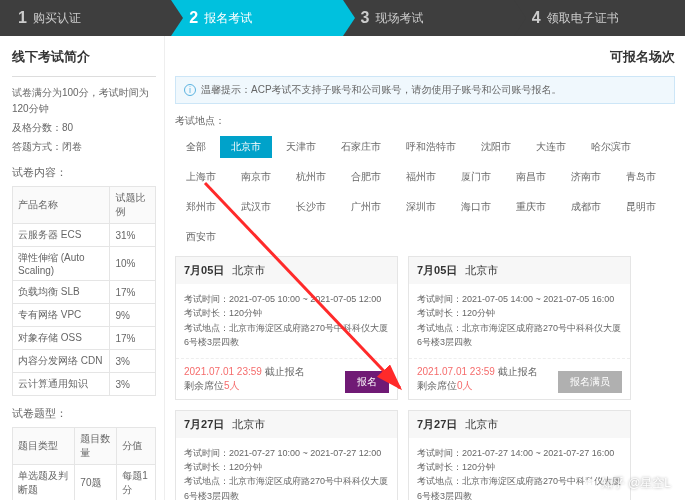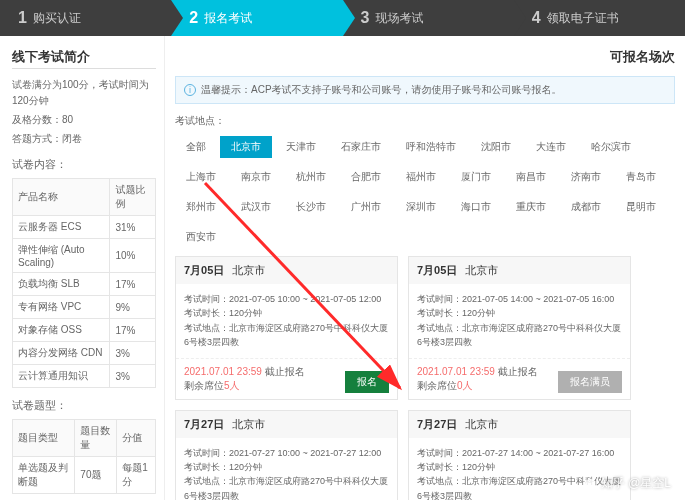--- a/index.html
+++ b/index.html
@@ -6,21 +6,21 @@
 body{font-family:"Microsoft YaHei",Arial,sans-serif;font-size:11px;color:#333;background:#fff;width:685px;height:500px;overflow:hidden;position:relative}
 .steps{display:flex;height:36px;background:#3e3e3e;color:#ccc}
 .step{flex:1;display:flex;align-items:center;padding-left:18px;position:relative;font-size:12px}
 .step.active{background:#00c1de;color:#fff}
 .step .num{font-size:16px;font-weight:bold;margin-right:6px}
 .step::after{content:"";position:absolute;right:-12px;top:0;border-left:12px solid #3e3e3e;border-top:18px solid transparent;border-bottom:18px solid transparent;z-index:2}
 .step.active::after{border-left-color:#00c1de}
 .step:last-child::after{display:none}
 .main{display:flex}
 .sidebar{width:165px;padding:12px 8px 8px 12px;border-right:1px solid #eee}
-.sb-title{font-size:13px;font-weight:bold;margin-bottom:8px;border-bottom:1px solid #ddd;padding-bottom:2px}
+.sb-title{font-size:13px;font-weight:bold;margin-bottom:8px;border-bottom:1px solid #ddd;padding-bottom:10px}
 .sb-text{font-size:10px;color:#666;line-height:1.6;margin-bottom:3px}
 .sb-sub{font-size:11px;color:#666;margin:10px 0 6px 0}
 table{width:100%;border-collapse:collapse;font-size:10px;color:#666}
 table th,table td{border:1px solid #e5e5e5;padding:4px 5px;text-align:left}
 table th{background:#fafafa;font-weight:normal}
 .content{flex:1;padding:12px 10px}
 .ct-title{text-align:right;font-size:13px;font-weight:bold;margin-bottom:10px}
 .alert{border:1px solid #cde6f7;background:#f0f8fd;padding:6px 8px;font-size:10px;color:#666;margin-bottom:10px;display:flex;align-items:center;gap:5px}
 .alert .icn{width:12px;height:12px;border:1px solid #5bb3e0;border-radius:50%;color:#5bb3e0;text-align:center;line-height:10px;font-size:9px}
 .filter-row{font-size:10px;color:#666;margin-bottom:8px}
@@ -28,21 +28,21 @@
 .city{padding:3px 10px;font-size:10px;color:#666;cursor:pointer;border:1px solid transparent}
 .city.active{background:#00a2ca;color:#fff}
 .sessions{display:flex;flex-wrap:wrap;gap:10px}
 .card{width:223px;border:1px solid #e5e5e5}
 .card-hd{background:#f7f7f7;padding:6px 8px;font-size:11px;color:#333}
 .card-hd .dt{font-weight:bold;margin-right:8px}
 .card-bd{padding:8px;font-size:9px;color:#666;line-height:1.6}
 .card-ft{padding:6px 8px;display:flex;justify-content:space-between;align-items:flex-end;border-top:1px dashed #eee}
 .card-ft .left{font-size:10px;color:#666;text-align:left;line-height:1.4}
 .card-ft .red{color:#f56c6c}
-.btn{background:#15803d;color:#fff;padding:4px 12px;font-size:10px;border:none;cursor:pointer}
+.btn{background:#701a75;color:#fff;padding:4px 12px;font-size:10px;border:none;cursor:pointer}
 .btn.full{background:#b0b0b0}
 .arrow{position:absolute;left:200px;top:178px;pointer-events:none;z-index:10}
 .wm{position:absolute;right:14px;bottom:8px;color:#fff;font-size:12px;font-weight:normal;text-shadow:0 0 3px rgba(0,0,0,.5);opacity:.85;display:flex;align-items:center;gap:4px}
 .wm svg{width:14px;height:14px}
 </style>
 </head>
 <body>
 
 <div class="steps">
   <div class="step">

